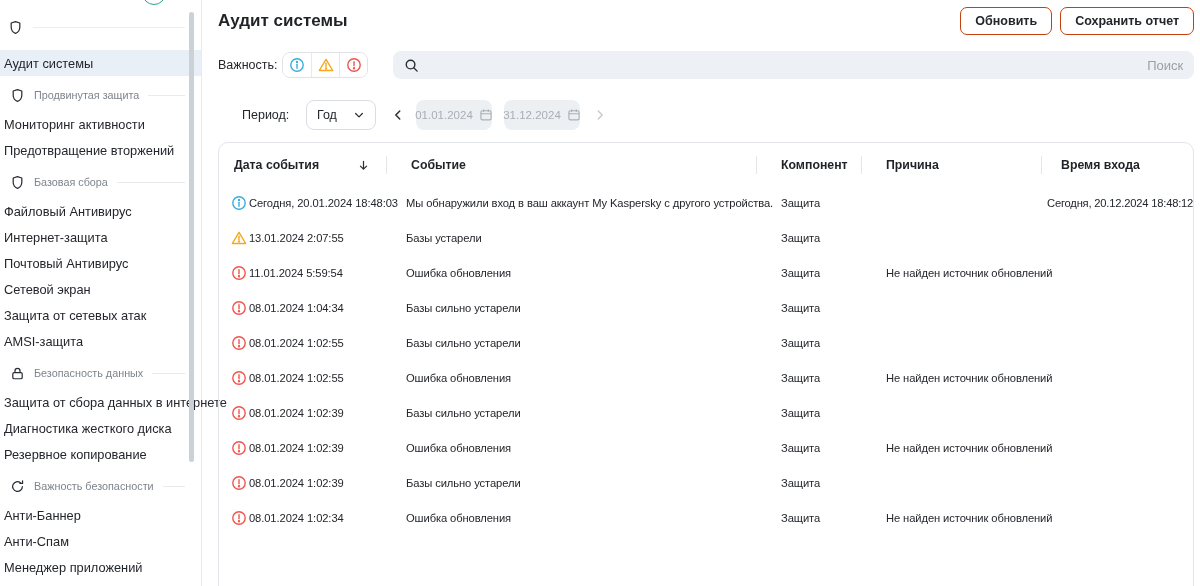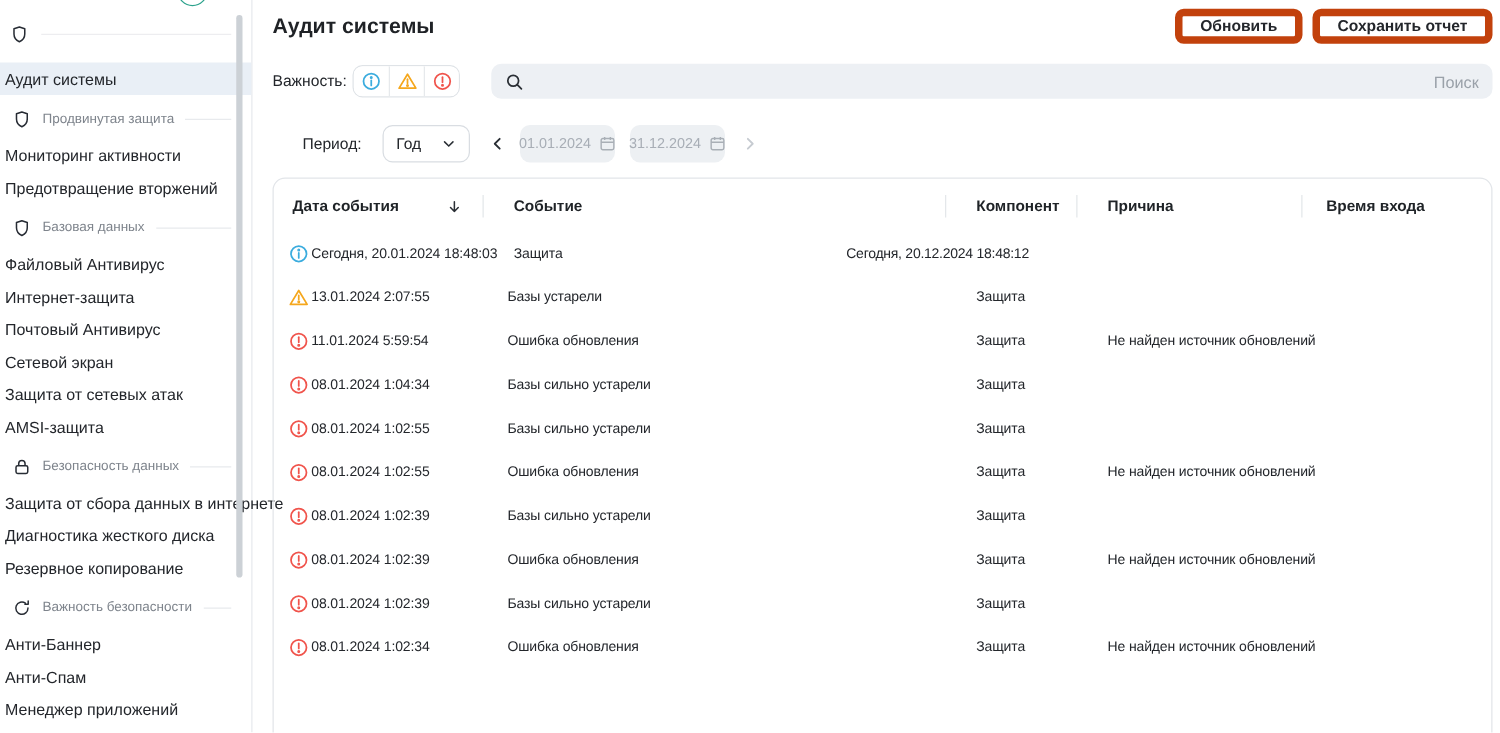--- a/index.html
+++ b/index.html
@@ -25,21 +25,21 @@
     background:#ccd1d6; border-radius:3px; }
   .teal-arc { position:absolute; left:142px; top:-19px; width:24px; height:24px;
     border-radius:50%; border:1.6px solid #2ca28c; background:#fff; z-index:5; }
 
   
   .main { flex:1; padding:0 6px 0 16px; position:relative; }
   .main-header { display:flex; justify-content:space-between; align-items:center;
     height:38px; padding-top:4px; }
   .page-title { font-size:17px; font-weight:700; color:#1f2226; }
   .header-buttons { display:flex; gap:8px; }
-  .btn { height:28px; padding:0 14px; background:#fff; border:6px solid #c2410c;
+  .btn { height:28px; padding:0 14px; background:#fff; border:1px solid #c2410c;
     border-radius:7px; font-size:12.5px; font-weight:700; color:#23262b;
     font-family:inherit; cursor:pointer; }
 
   .filter-row { display:flex; align-items:center; margin-top:5px; height:44px; }
   .flabel { font-size:12.5px; color:#23262b; width:64px; }
   .severity-group { display:flex; height:26px; border:1px solid #dfe3e7;
     border-radius:8px; background:#fff; overflow:hidden; }
   .sev-btn { width:28px; display:flex; align-items:center; justify-content:center;
     background:#fff; border:none; border-left:1px solid #e6e9ec; cursor:pointer; }
   .sev-btn:first-child { border-left:none; }
@@ -112,21 +112,21 @@
           <span class="line"></span>
         </div>
         <div class="sb-item">Мониторинг активности</div>
         <div class="sb-item">Предотвращение вторжений</div>
         <div class="sb-section">
           <span class="sb-ico">
             <svg width="15" height="15" viewBox="0 0 16 16" fill="none" stroke="currentColor" stroke-width="1.3">
               <path d="M8 1.7l4.6 1.5v4.4c0 3.3-2 5.5-4.6 6.7-2.6-1.2-4.6-3.4-4.6-6.7V3.2L8 1.7z" stroke-linejoin="round"></path>
             </svg>
           </span>
-          <span>Базовая данных</span>
+          <span>Базовая сбора</span>
           <span class="line"></span>
         </div>
         <div class="sb-item">Файловый Антивирус</div>
         <div class="sb-item">Интернет-защита</div>
         <div class="sb-item">Почтовый Антивирус</div>
         <div class="sb-item">Сетевой экран</div>
         <div class="sb-item">Защита от сетевых атак</div>
         <div class="sb-item">AMSI-защита</div>
         <div class="sb-section">
           <span class="sb-ico">
@@ -274,20 +274,21 @@
             <div class="td td1">
               <span class="sev-ico" style="color: rgb(59, 172, 222);">
                 <svg width="16" height="16" viewBox="0 0 16 16" fill="none" stroke="currentColor" stroke-width="1.4">
                   <circle cx="8" cy="8" r="6.2"></circle>
                   <path d="M8 7.3v4" stroke-linecap="round"></path>
                   <circle cx="8" cy="4.9" r="0.5" fill="currentColor"></circle>
                 </svg>
               </span>
               <span>Сегодня, 20.01.2024 18:48:03</span>
             </div>
+            <div class="td td2">Мы обнаружили вход в ваш аккаунт My Kaspersky с другого устройства.</div>
             <div class="td td3">Защита</div>
             <div class="td td4"></div>
             <div class="td td5">Сегодня, 20.12.2024 18:48:12</div>
           </div>
           <div class="trow">
             <div class="td td1">
               <span class="sev-ico" style="color: rgb(245, 167, 29);">
                 <svg width="16" height="16" viewBox="0 0 16 16" fill="none" stroke="currentColor" stroke-width="1.4" stroke-linejoin="round">
                   <path d="M8 2.4L14.7 13.5H1.3L8 2.4z"></path>
                   <path d="M8 6.3v3.2" stroke-linecap="round"></path>

